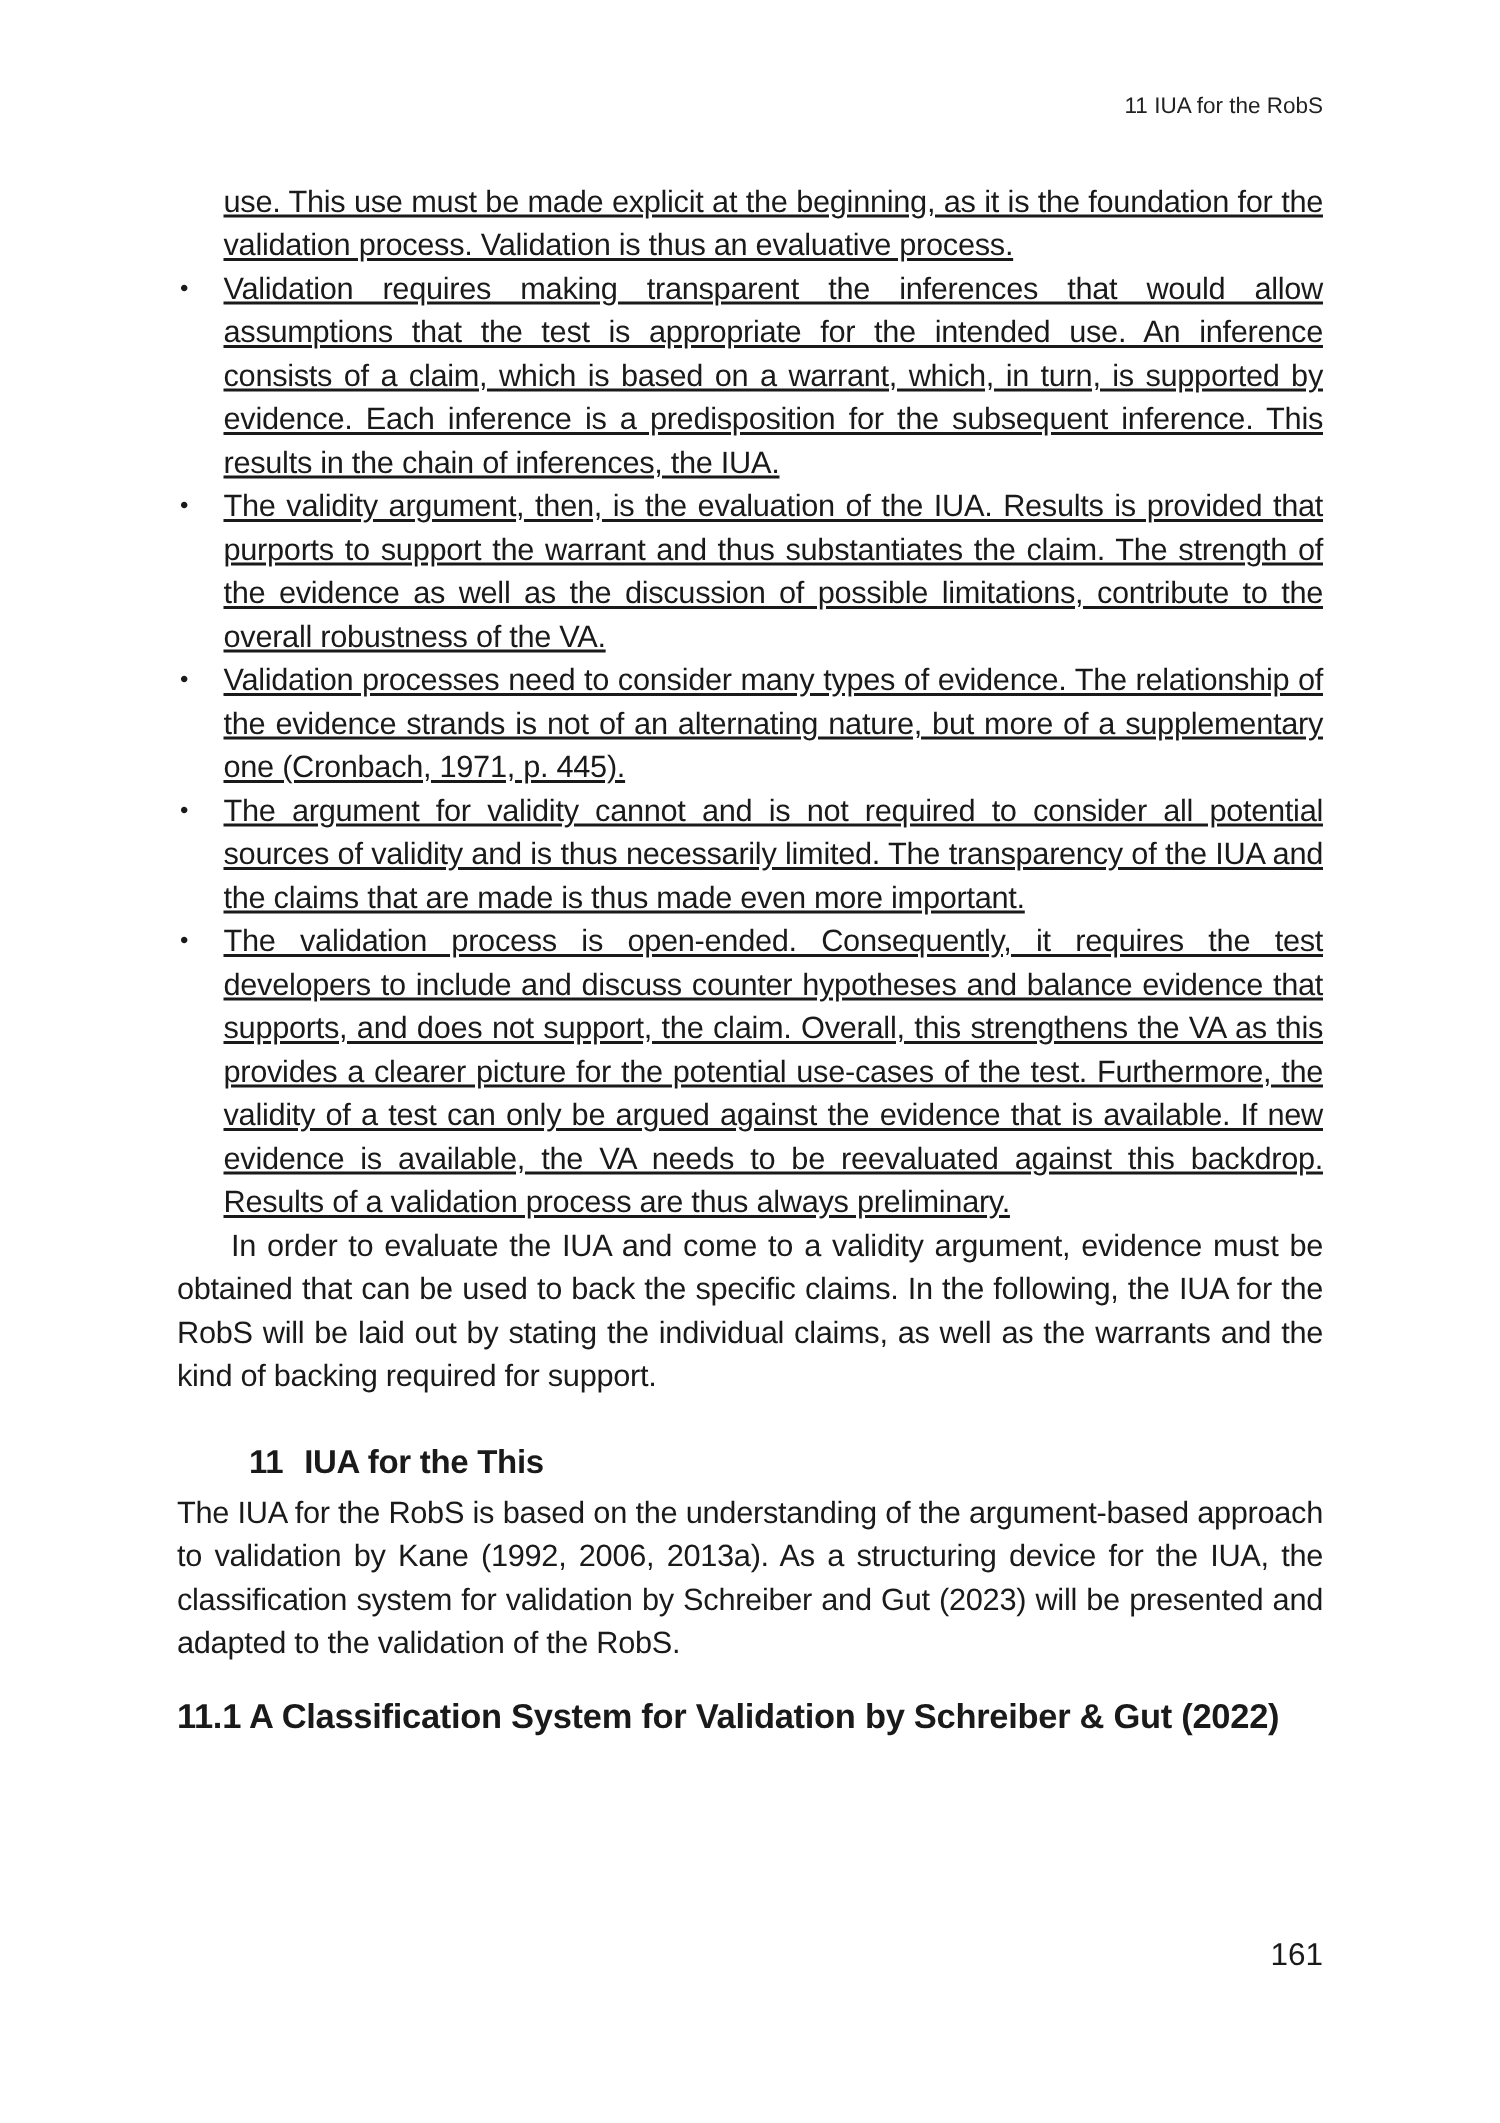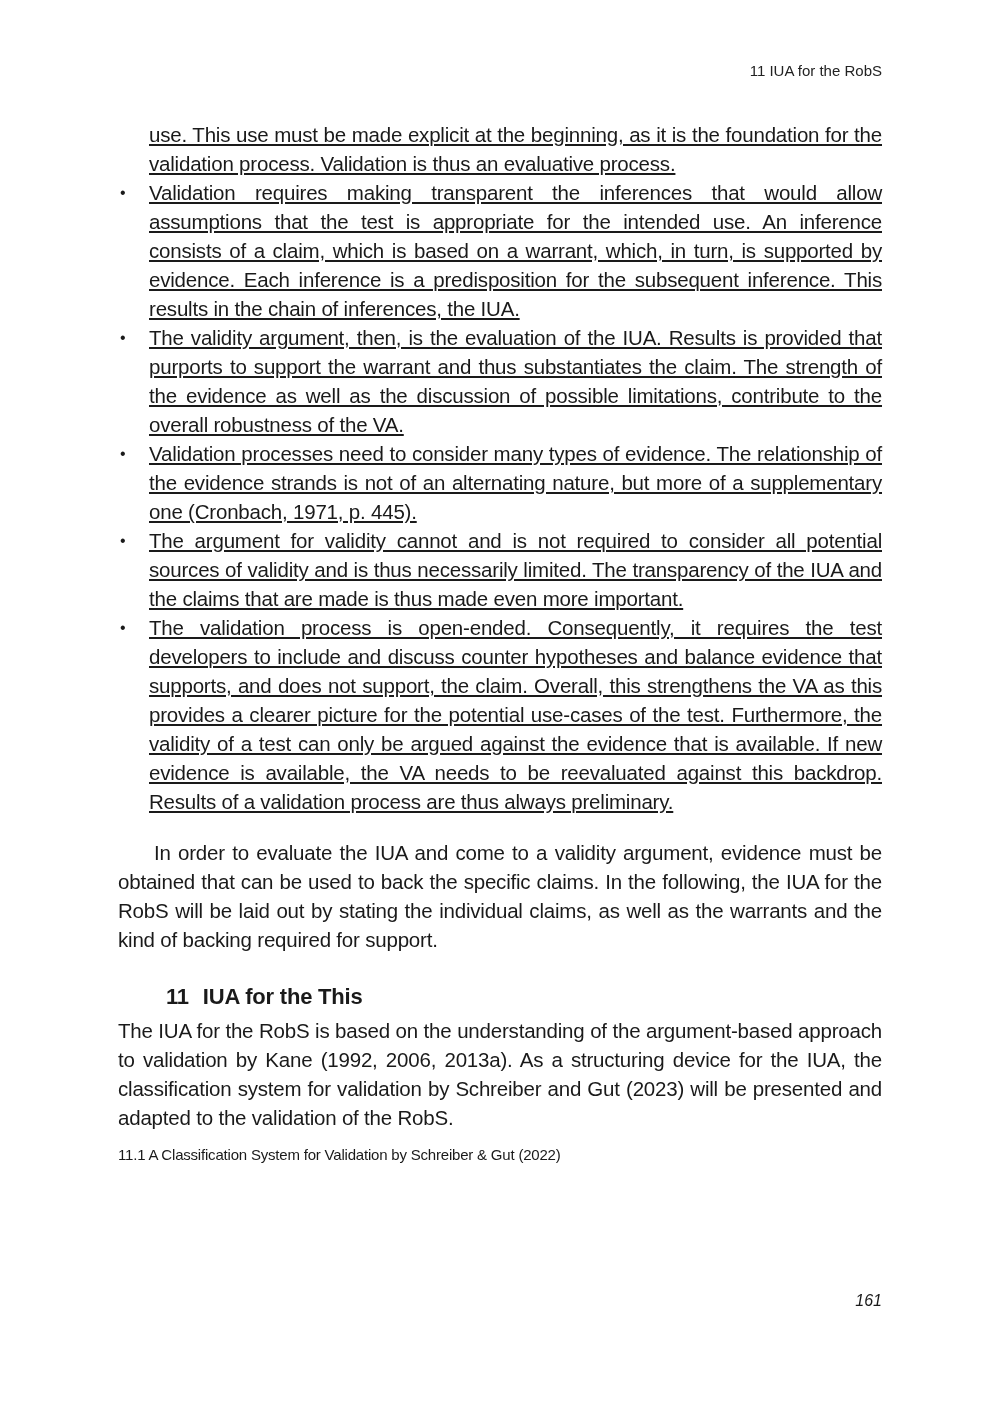--- a/index.html
+++ b/index.html
@@ -14,30 +14,30 @@
     position: absolute; left: 118px; top: 120px; width: 764px;
     font-size: 20.5px; line-height: 29px; letter-spacing: -0.2px;
   }
   ul.bullets { list-style: none; margin: 0; padding: 0; text-decoration: underline; }
   ul.bullets li { position: relative; padding-left: 31px; text-align: justify; }
   ul.bullets li.cont { }
   ul.bullets li .bullet {
     position: absolute; left: 2px; top: 0; font-size: 16px;
   }
   p { margin: 0; text-align: justify; }
-  p.indent { text-indent: 36px; margin-top: 22px; }
+  p.indent { text-indent: 36px; }
   h2.chapter {
     font-size: 22px; font-weight: bold; margin: 28px 0 4px 0; line-height: 30px;
   }
   h2.chapter .num { margin-right: 8px; margin-left: 48px; }
   h3.section {
-    font-size: 15px; font-weight: normal; margin: 8px 0 14px 0; line-height: 29px;
+    font-size: 23px; font-weight: bold; margin: 20px 0 14px 0; line-height: 29px;
   }
   .page-number {
-    position: absolute; top: 1292px; right: 118px; font-size: 16px; font-style: italic;
+    position: absolute; top: 1292px; right: 118px; font-size: 21px;
   }
 </style>
 </head>
 <body>
 
 <div class="running-head">11 IUA for the RobS</div>
 
 <div class="body-text">
   <ul class="bullets">
     <li class="cont">use. This use must be made explicit at the beginning, as it is the foundation for the validation process. Validation is thus an evaluative process.</li>

